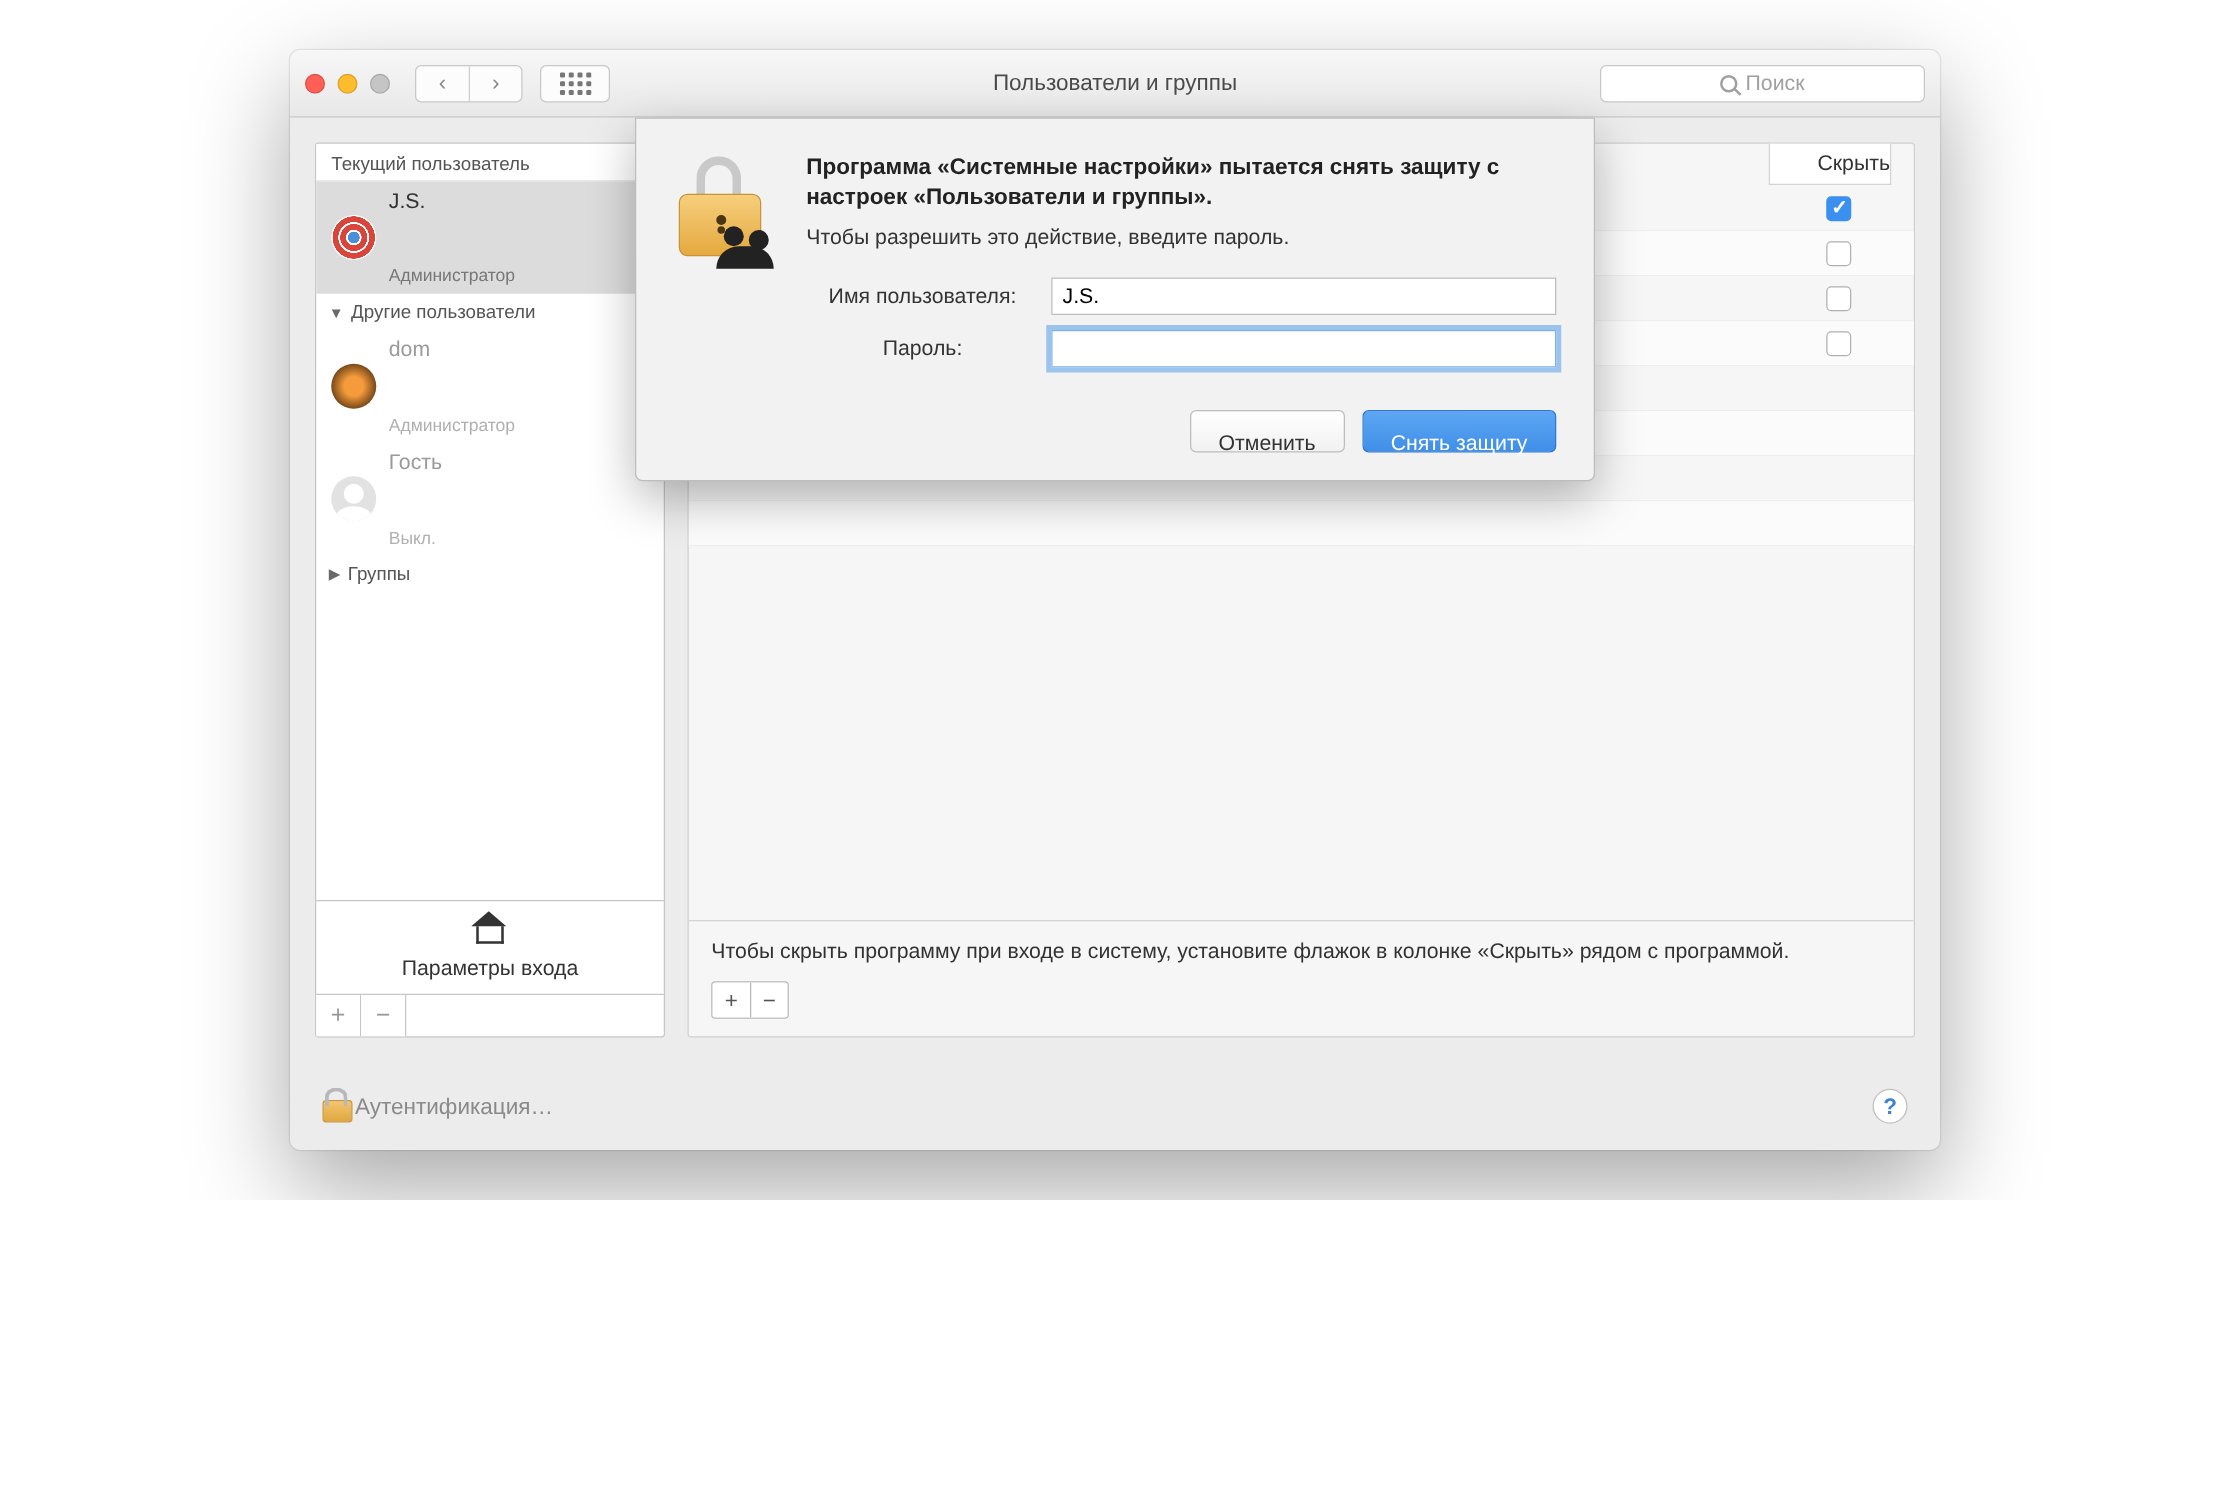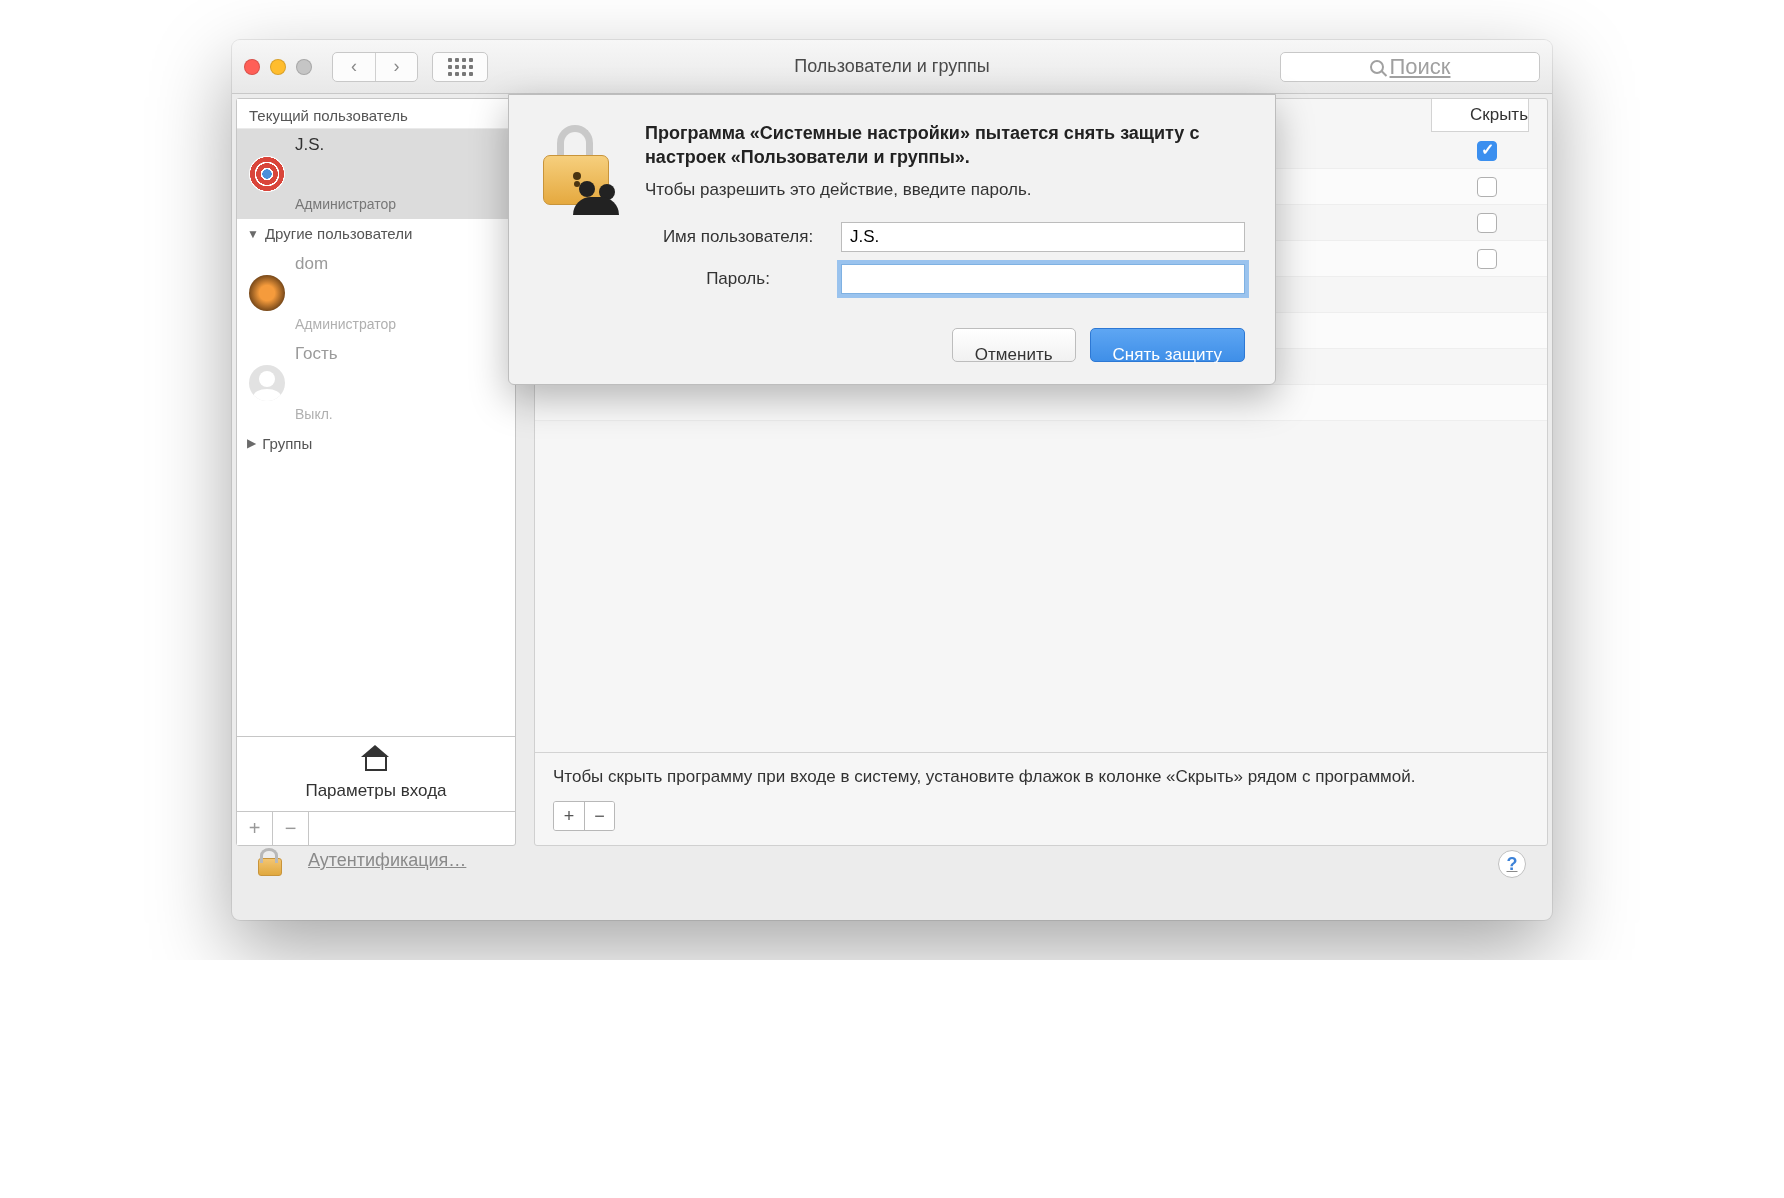--- a/index.html
+++ b/index.html
@@ -57,29 +57,29 @@
 }
 .grid-btn .dots { display: grid; grid-template-columns: repeat(4, 4px); grid-template-rows: repeat(3, 4px); gap: 3px; }
 .grid-btn .dots span { width: 4px; height: 4px; background: #777; border-radius: 1px; }
 .title {
   position: absolute; left: 0; right: 0; text-align: center;
   font-size: 18px; color: #4a4a4a; pointer-events: none; font-weight: 400;
 }
 .search {
   margin-left: auto; width: 260px; height: 30px; border: 1px solid #c8c8c8;
   border-radius: 5px; background: #fff; display: flex; align-items: center;
-  justify-content: center; color: #a0a0a0; font-size: 22px; gap: 6px; text-decoration: underline;
+  justify-content: center; color: #a0a0a0; font-size: 17px; gap: 6px;
 }
 .search-icon { width: 14px; height: 14px; border: 2px solid #a0a0a0; border-radius: 50%; position: relative; }
 .search-icon::after { content: ''; position: absolute; width: 2px; height: 7px; background: #a0a0a0; transform: rotate(-45deg); right: -3px; bottom: -5px; }
 
 .content {
   display: flex;
   height: calc(100% - 54px - 70px);
-  padding: 4px;
+  padding: 20px;
   gap: 18px;
 }
 
 .sidebar {
   width: 280px;
   background: #fff;
   border: 1px solid #c6c6c6;
   border-radius: 3px;
   display: flex;
   flex-direction: column;
@@ -142,22 +142,22 @@
 .cb { width: 20px; height: 20px; border: 1px solid #b0b0b0; border-radius: 4px; background: #fff; }
 .cb.checked { background: #3b8fef; border-color: #3b8fef; position: relative; }
 .cb.checked::after { content: '✓'; color: #fff; position: absolute; top: -2px; left: 3px; font-size: 16px; font-weight: bold; }
 .hint { padding: 12px 18px; font-size: 17px; color: #323232; line-height: 1.4; }
 .main-pm { display: flex; padding: 0 18px 14px; }
 .main-pm .pmwrap { display: flex; border: 1px solid #b8b8b8; border-radius: 3px; overflow: hidden; }
 .main-pm button { width: 30px; height: 28px; background: #fff; border: none; font-size: 18px; color: #555; }
 .main-pm button + button { border-left: 1px solid #b8b8b8; }
 
 .footer {
-  height: 70px; display: flex; align-items: flex-start; padding: 0 26px;
-  font-size: 18px; color: #8a8a8a; gap: 28px; text-decoration: underline;
+  height: 70px; display: flex; align-items: center; padding: 0 26px;
+  font-size: 18px; color: #8a8a8a; gap: 4px;
 }
 .lock-small {
   width: 22px; height: 26px; position: relative;
 }
 .lock-small::before { content: ''; position: absolute; width: 22px; height: 16px; background: linear-gradient(#f3c571, #e0a83e); border-radius: 3px; bottom: 0; border: 1px solid #c8943a; }
 .lock-small::after { content: ''; position: absolute; width: 12px; height: 12px; border: 3px solid #b8b8b8; border-radius: 50% 50% 0 0; border-bottom: none; top: -2px; left: 2px; }
 .help {
   margin-left: auto; width: 28px; height: 28px; border-radius: 50%;
   background: #fff; border: 1px solid #c0c0c0; color: #3c82d8;
   display: flex; align-items: center; justify-content: center; font-size: 18px;

